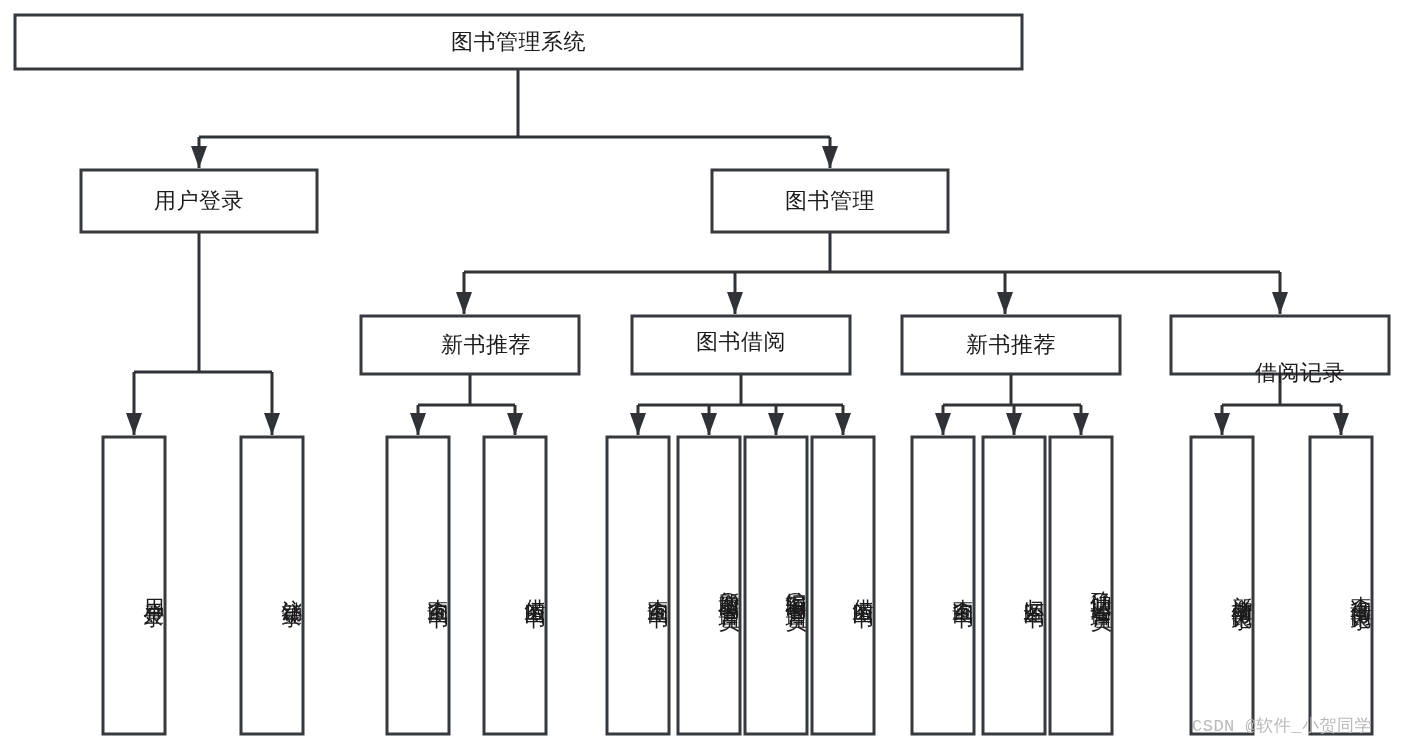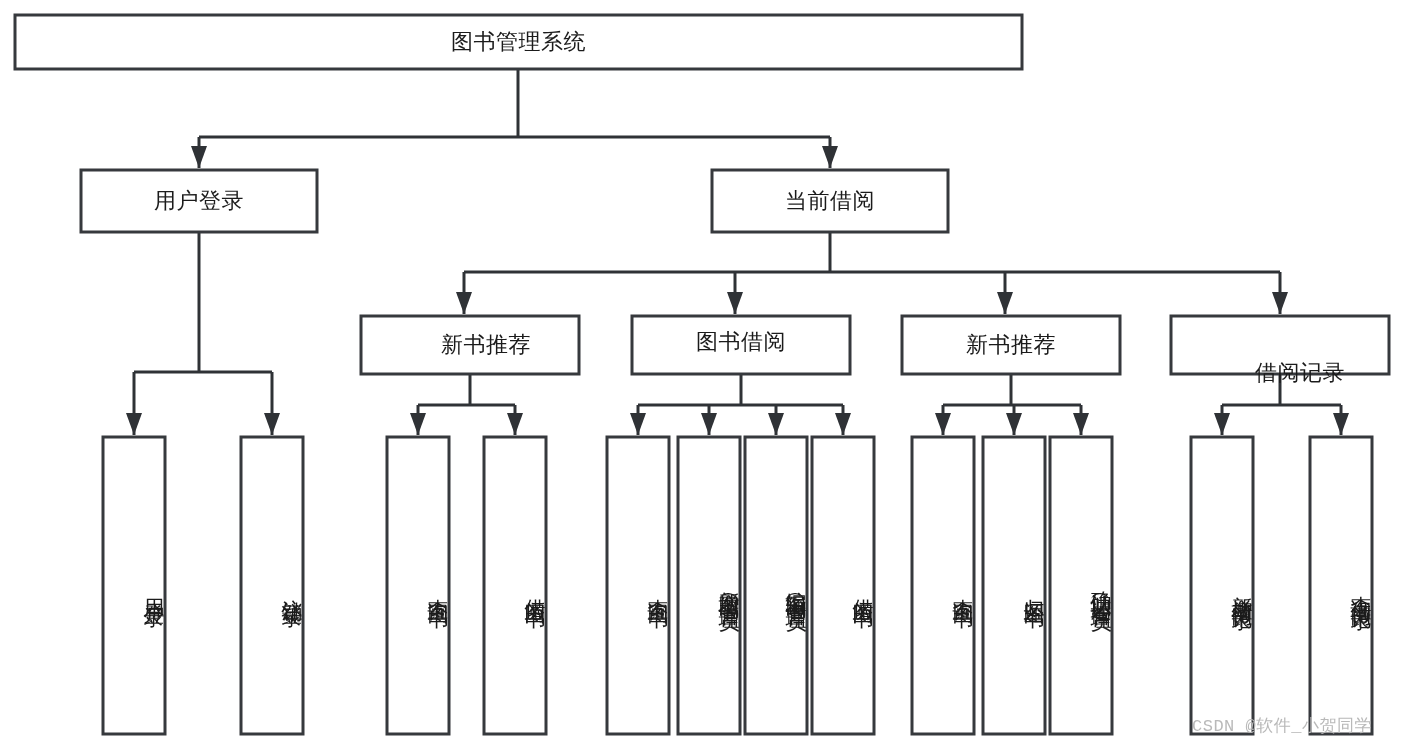--- a/index.html
+++ b/index.html
@@ -169,21 +169,21 @@
         <rect x="983" y="437" width="62" height="297" class="leaf-box"></rect>
         <rect x="1050" y="437" width="62" height="297" class="leaf-box"></rect>
         <rect x="1191" y="437" width="62" height="297" class="leaf-box"></rect>
         <rect x="1310" y="437" width="62" height="297" class="leaf-box"></rect>
       </g>
   </svg>
 
   <div id="label-layer">
       <div class="node-label" style="left: 15px; top: 15px; width: 1007px; height: 54px;">图书管理系统</div>
       <div class="node-label" style="left: 81px; top: 170px; width: 236px; height: 62px;">用户登录</div>
-      <div class="node-label" style="left: 712px; top: 170px; width: 236px; height: 62px;">当前借阅</div>
+      <div class="node-label" style="left: 712px; top: 170px; width: 236px; height: 62px;">图书管理</div>
       <div class="node-label" style="left: 361px; top: 316px; width: 218px; height: 58px; padding-left: 16px;">新书推荐</div>
       <div class="node-label" style="left: 632px; top: 316px; width: 218px; height: 52px;">图书借阅</div>
       <div class="node-label" style="left: 902px; top: 316px; width: 218px; height: 58px;">新书推荐</div>
       <div class="node-label" style="left: 1171px; top: 328px; width: 258px; height: 58px; margin-top: 16px;">借阅记录</div>
       <div class="leaf-label" style="left: 103px; top: 449px; width: 62px; height: 277px;">用户登录</div>
       <div class="leaf-label" style="left: 241px; top: 449px; width: 62px; height: 277px;">注销登录</div>
       <div class="leaf-label" style="left: 387px; top: 449px; width: 62px; height: 277px;">查询图书</div>
       <div class="leaf-label" style="left: 484px; top: 449px; width: 62px; height: 277px;">借阅图书</div>
       <div class="leaf-label" style="left: 607px; top: 449px; width: 62px; height: 277px;">查询图书</div>
       <div class="leaf-label" style="left: 678px; top: 449px; width: 62px; height: 277px;">新增图书（管理员）</div>

